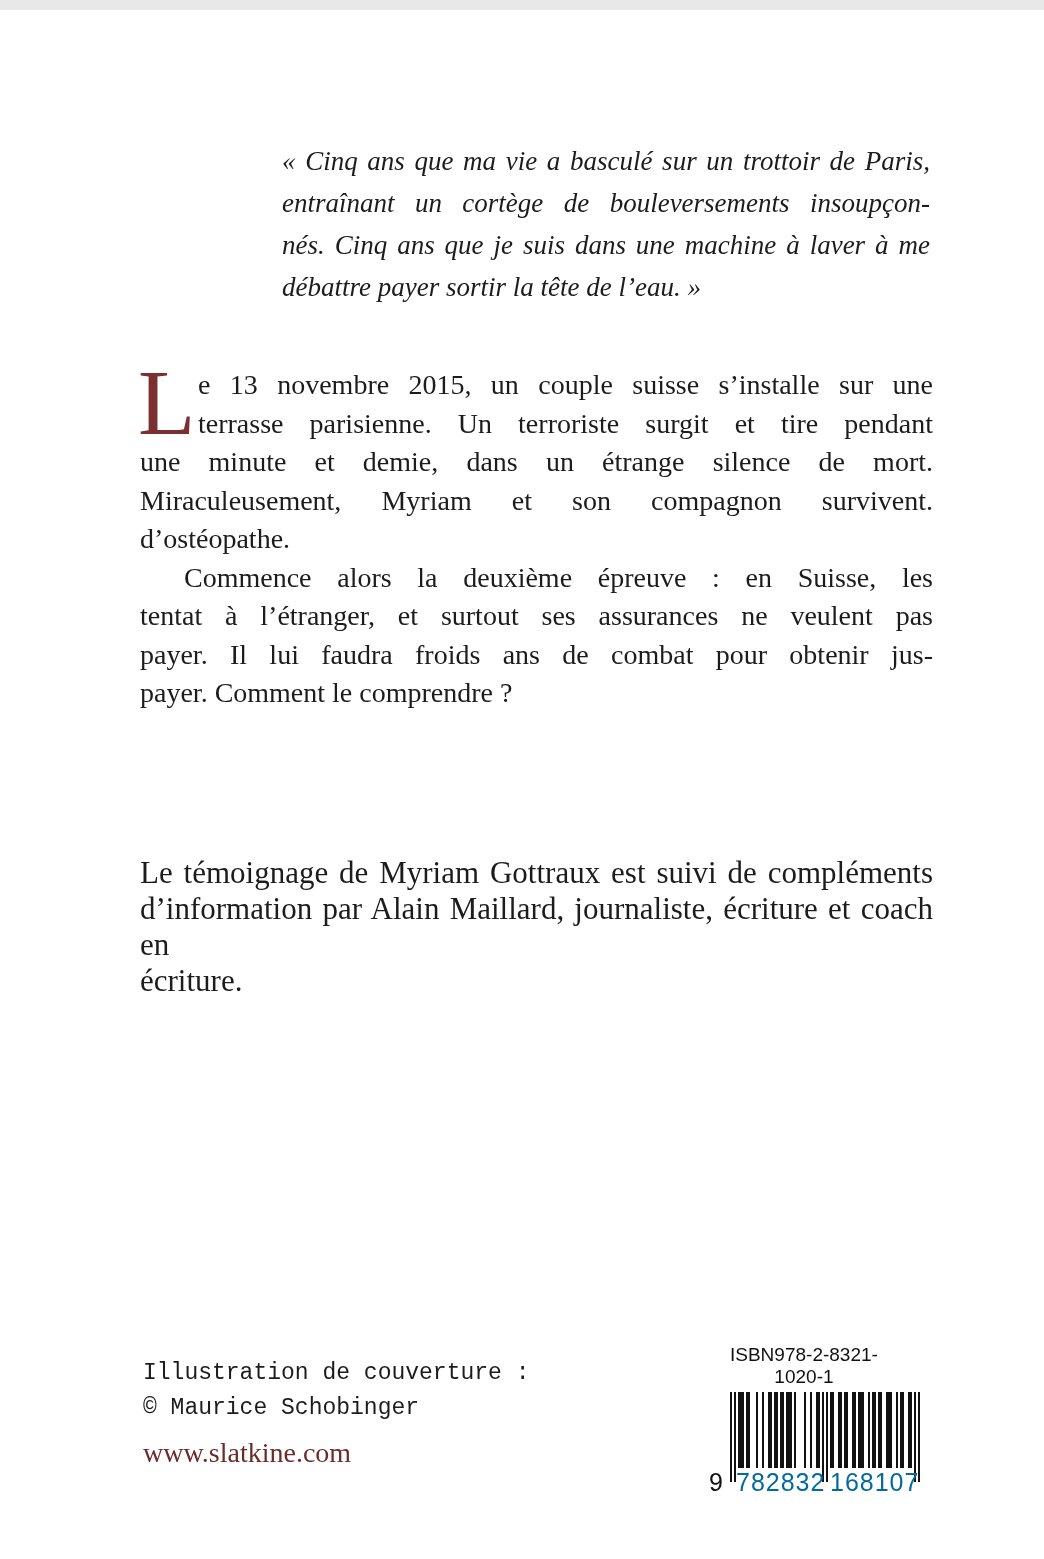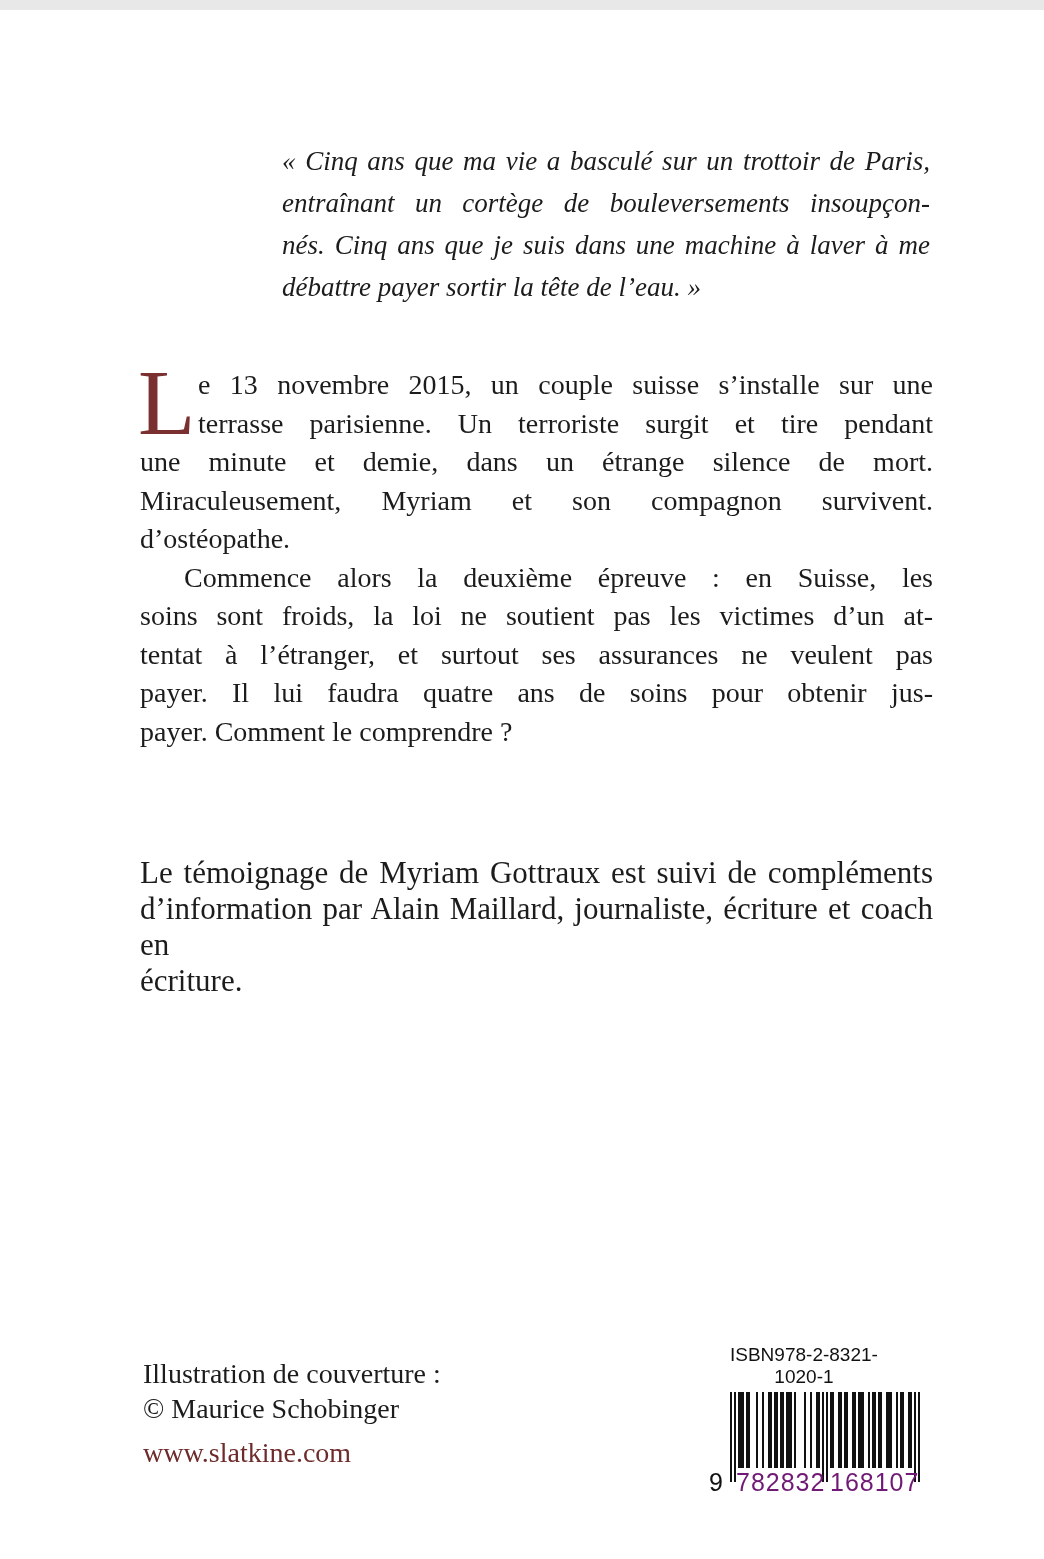--- a/index.html
+++ b/index.html
@@ -58,22 +58,23 @@
     top: 845px;
     width: 793px;
     font-size: 31px;
     line-height: 36px;
   }
 
   .illustration {
     position: absolute;
     left: 143px;
     top: 1346px;
-    font-size: 28px;
+    font-size: 23px;
     line-height: 35px;
+    font-family: Liberation Mono, monospace;
   }
 
   .website {
     position: absolute;
     left: 143px;
     top: 1424px;
     font-size: 28px;
     line-height: 38px;
   }
 
@@ -107,21 +108,21 @@
     font-size: 25px;
     color: #111;
   }
   .ean-group {
     position: absolute;
     top: 76px;
     width: 84px;
     text-align: center;
     font-size: 25px;
     letter-spacing: 1px;
-    color: #701a75;
+    color: #0369a1;
     background: #fff;
   }
   .ean-group.left  { left: 6px; }
   .ean-group.right { left: 100px; }
 </style>
 </head>
 <body>
 
 <div class="page">
 
@@ -136,23 +137,22 @@
     <span class="dropcap" style="color: rgb(122, 48, 48);">L</span>
     <div>
       <div class="jline pad">e 13 novembre 2015, un couple suisse s’installe sur une</div>
       <div class="jline pad">terrasse parisienne. Un terroriste surgit et tire pendant</div>
       <div class="jline">une minute et demie, dans un étrange silence de mort.</div>
       <div class="jline">Miraculeusement, Myriam et son compagnon survivent.</div>
       <div class="jline last">d’ostéopathe.</div>
     </div>
     <div>
       <div class="jline indent">Commence alors la deuxième épreuve : en Suisse, les</div>
-      <div class="jline">soins sont froids, la loi ne soutient pas les victimes d’un at-</div>
       <div class="jline">tentat à l’étranger, et surtout ses assurances ne veulent pas</div>
-      <div class="jline">payer. Il lui faudra quatre ans de soins pour obtenir jus-</div>
+      <div class="jline">payer. Il lui faudra froids ans de combat pour obtenir jus-</div>
       <div class="jline last">payer. Comment le comprendre ?</div>
     </div>
   </div>
 
   <div class="credits">
     <div class="jline">Le témoignage de Myriam Gottraux est suivi de compléments</div>
     <div class="jline">d’information par Alain Maillard, journaliste, écriture et coach en</div>
     <div class="jline last">écriture.</div>
   </div>
 

